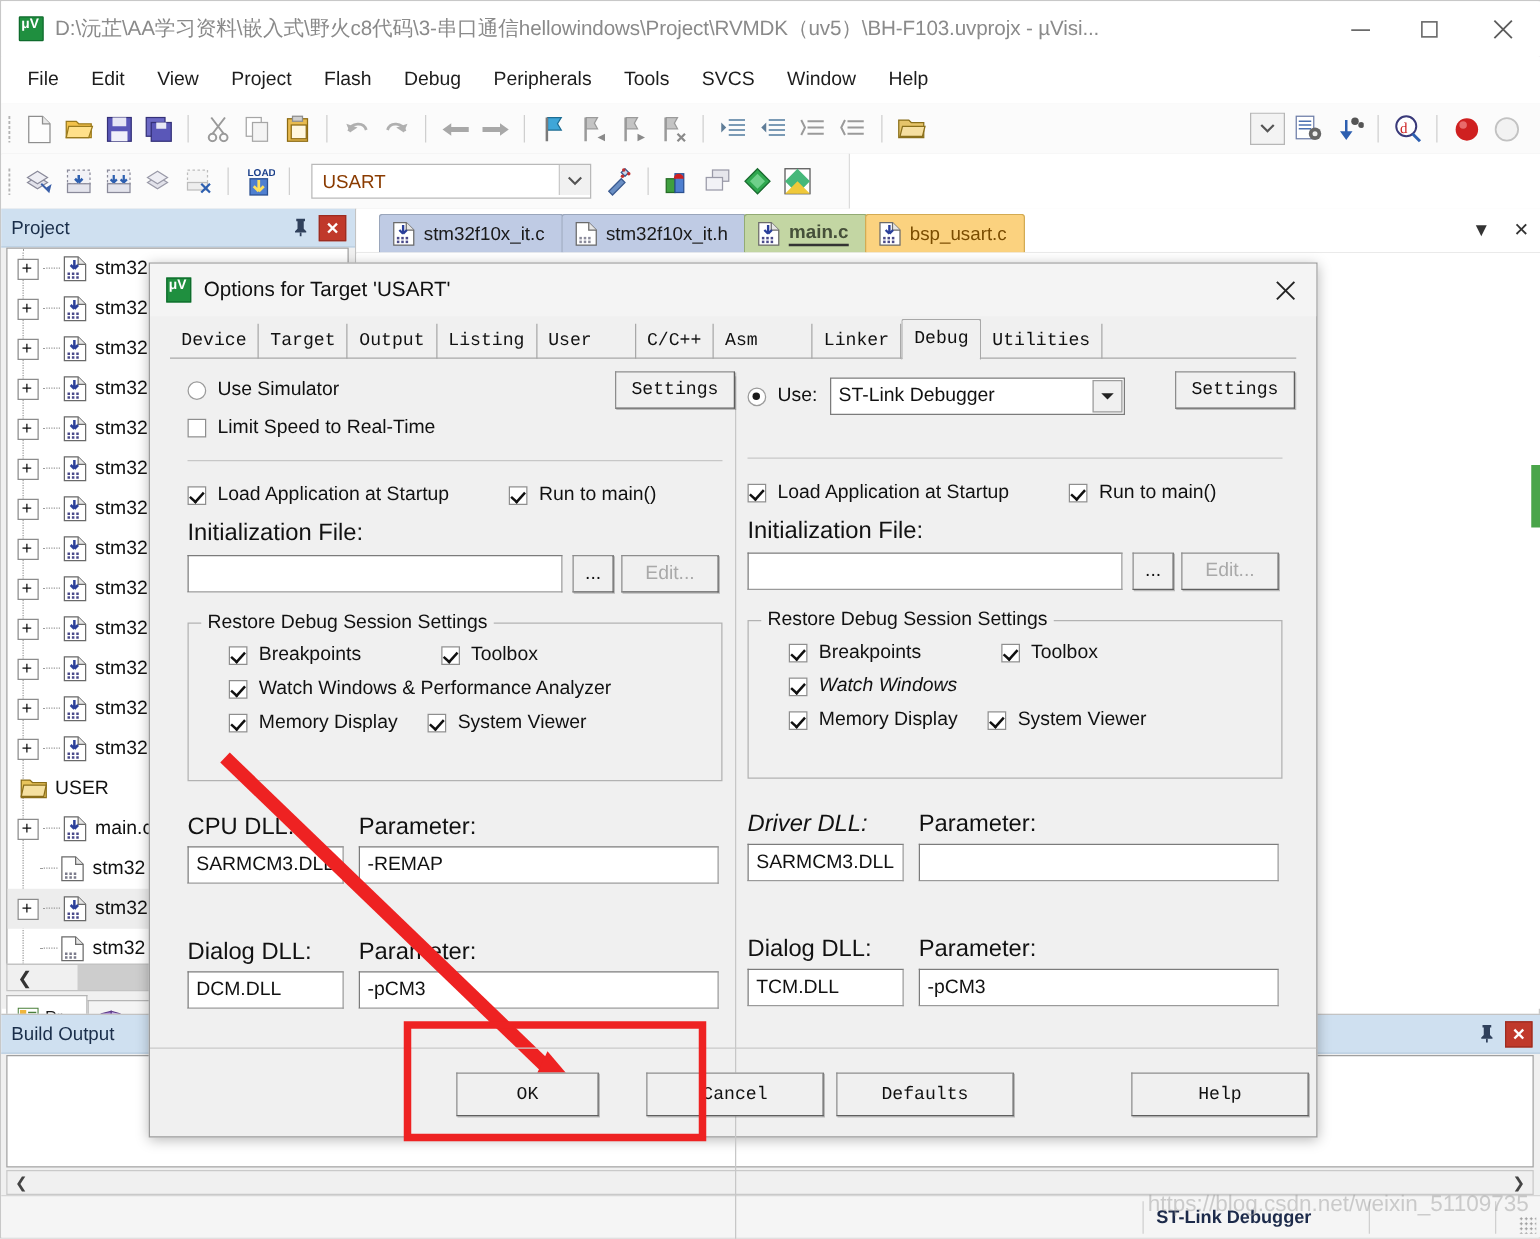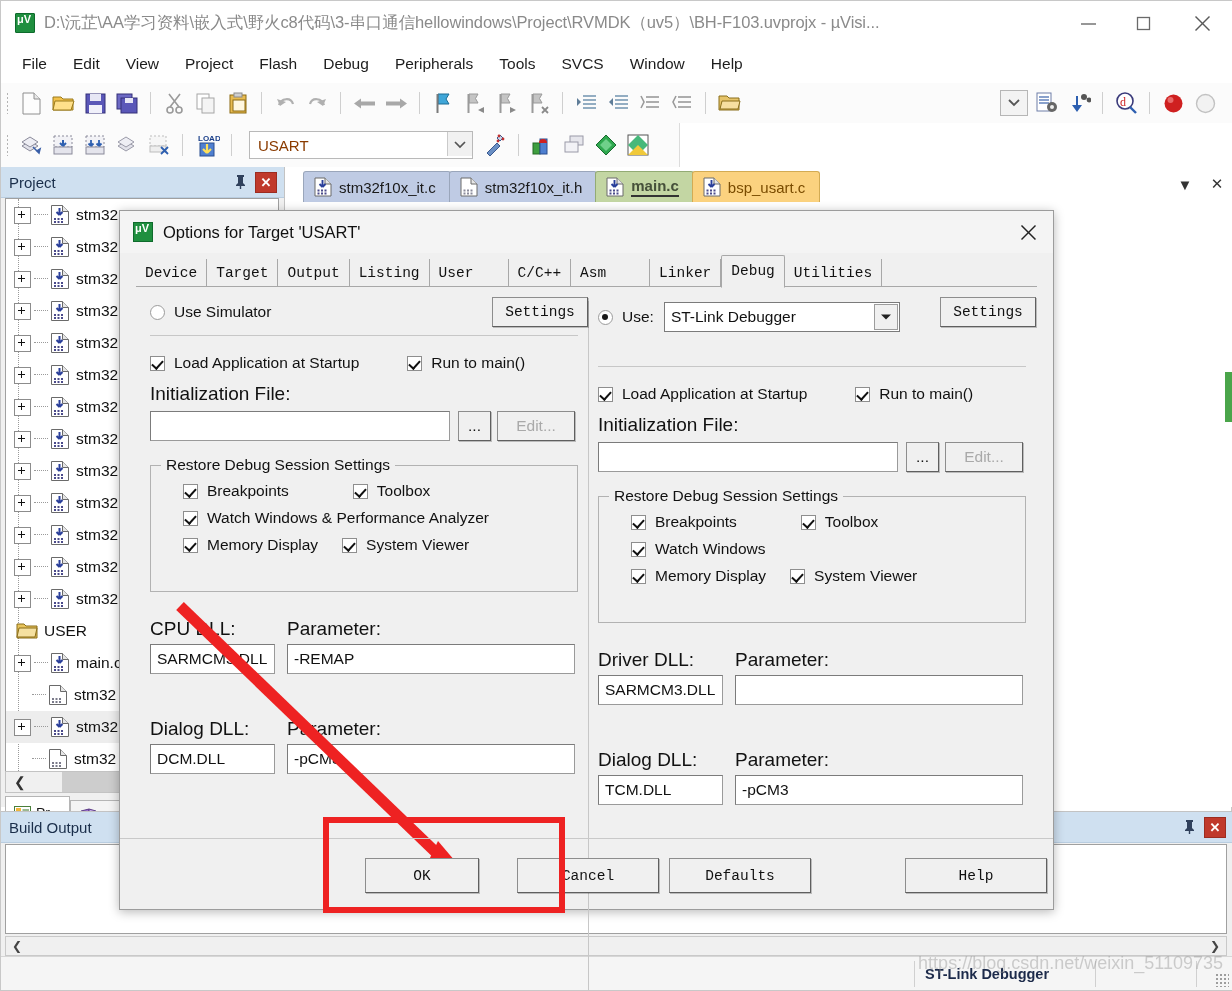--- a/index.html
+++ b/index.html
@@ -1218,20 +1218,24 @@
 
       <div class="col-left">
 
         <div class="row" style="height:22px;">
           <div class="radio"></div>
           <div class="lab">Use Simulator</div>
           <div style="flex:1"></div>
         </div>
         <div class="btn" style="position:absolute; left:342px; top:-4px; width:96px; height:30px;">Settings</div>
 
+        <div class="row" style="height:28px; margin-top:5px;">
+          <div class="cb"></div>
+          <div class="lab">Limit Speed to Real-Time</div>
+        </div>
 
         <div class="hr-line" style="margin-top:12px; width:428px;"></div>
 
         <div class="row" style="height:30px; margin-top:12px;">
           <div class="cb on"></div>
           <div class="lab">Load Application at Startup</div>
           <div style="width:48px"></div>
           <div class="cb on"></div>
           <div class="lab">Run to main()</div>
         </div>
@@ -1321,35 +1325,35 @@
 
         <div class="group" style="margin-top:24px; width:428px; height:127px;">
           <div class="gtitle">Restore Debug Session Settings</div>
           <div class="row" style="margin:16px 0 0 32px;">
             <div class="cb on"></div>
             <div class="lab">Breakpoints</div>
             <div style="width:64px"></div>
             <div class="cb on"></div>
             <div class="lab">Toolbox</div>
           </div>
-          <div class="row" style="margin:9px 0 0 32px;">
+          <div class="row" style="margin:9px 0 0 32px;font-style:italic;">
             <div class="cb on"></div>
             <div class="lab">Watch Windows</div>
           </div>
           <div class="row" style="margin:9px 0 0 32px;">
             <div class="cb on"></div>
             <div class="lab">Memory Display</div>
             <div style="width:24px"></div>
             <div class="cb on"></div>
             <div class="lab">System Viewer</div>
           </div>
         </div>
 
         <div class="row" style="margin-top:26px;">
-          <div class="lab-plain" style="width:137px;">Driver DLL:</div>
+          <div class="lab-plain" style="width:137px;font-style:italic;">Driver DLL:</div>
           <div class="lab-plain">Parameter:</div>
         </div>
         <div class="row" style="margin-top:4px;">
           <div class="tf" style="width:125px;height:30px;">SARMCM3.DLL</div>
           <div class="tf" style="width:288px;height:30px;margin-left:12px;"></div>
         </div>
 
         <div class="row" style="margin-top:44px;">
           <div class="lab-plain" style="width:137px;">Dialog DLL:</div>
           <div class="lab-plain">Parameter:</div>

